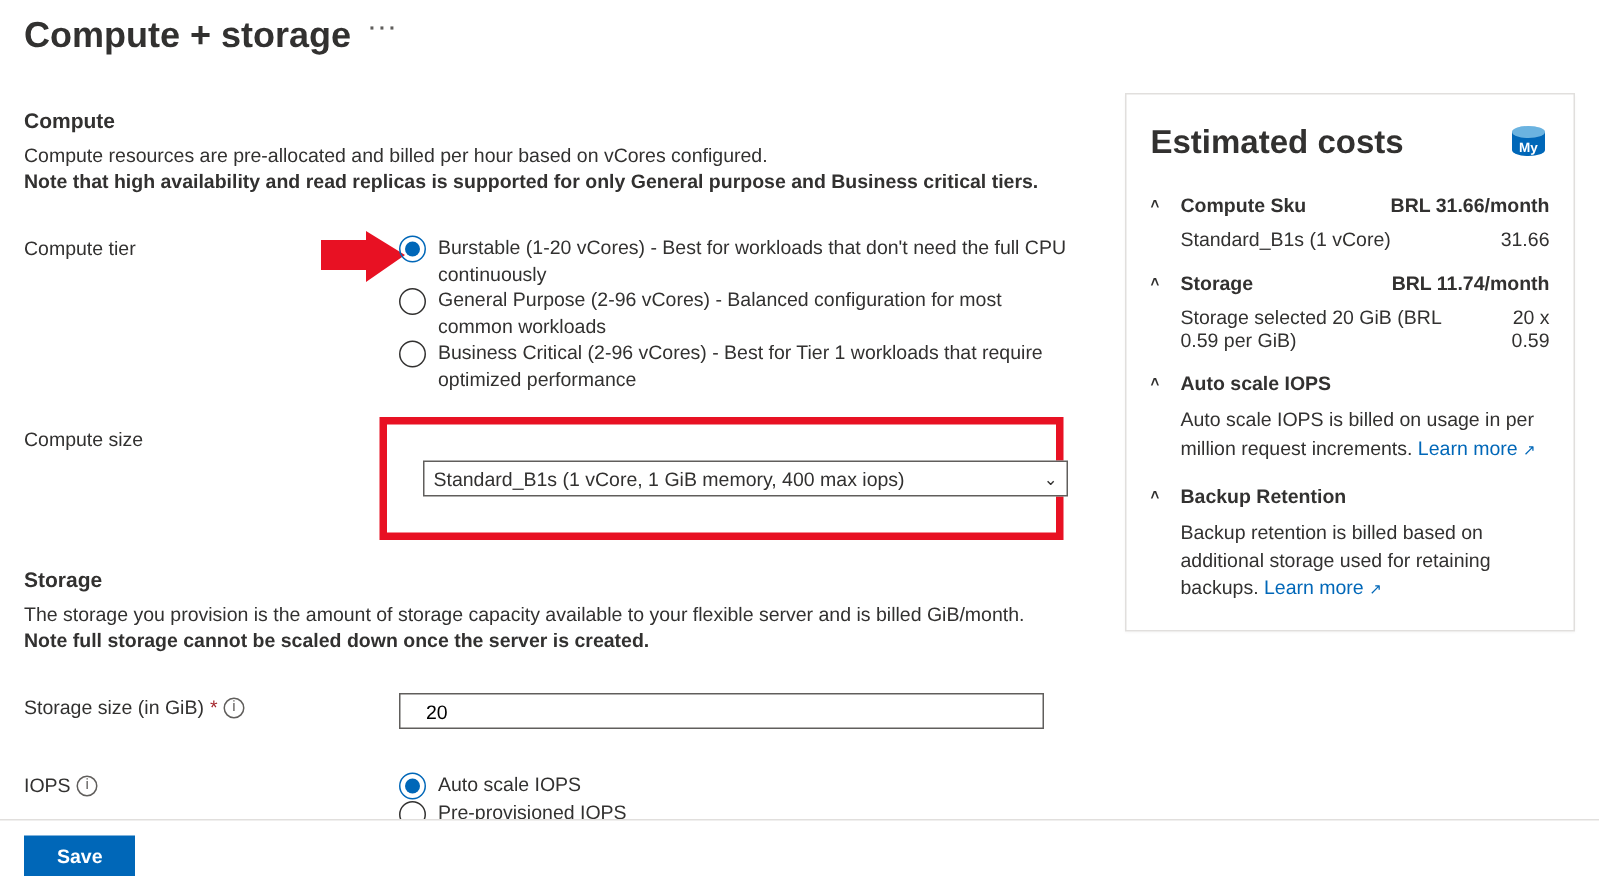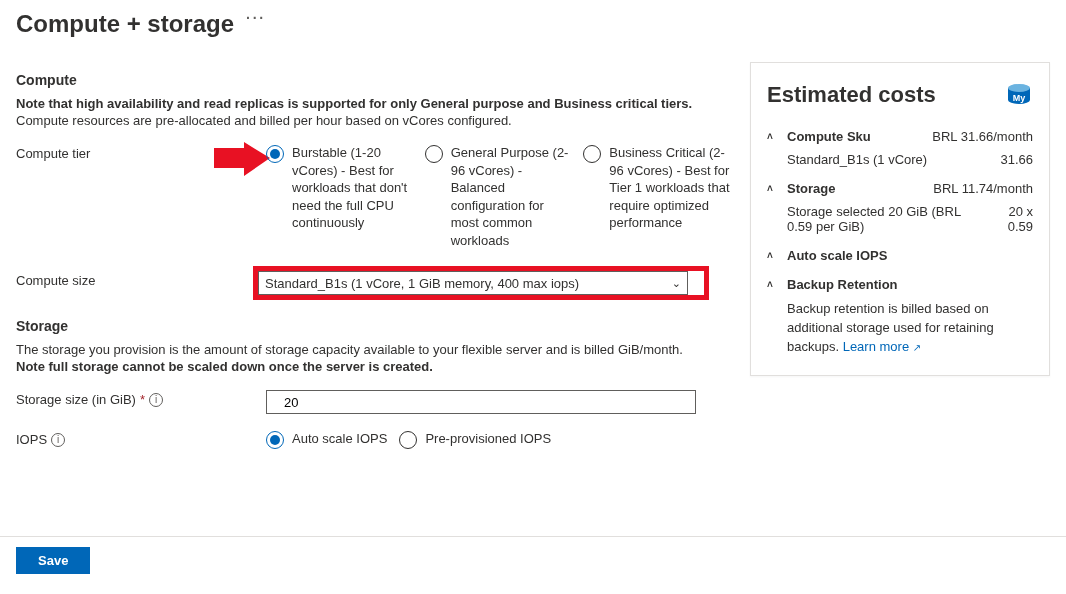--- a/index.html
+++ b/index.html
@@ -34,21 +34,21 @@
     font-size: 14px;
     font-weight: 600;
     margin-top: 28px;
     margin-bottom: 8px;
   }
   .desc { font-size: 13px; color: #323130; margin-bottom: 2px; }
   .desc-bold { font-weight: 700; }
   .form-row {
     display: flex;
     align-items: flex-start;
-    margin-top: 16px;
+    margin-top: 28px;
   }
   .form-label {
     width: 250px;
     font-size: 13px;
     color: #323130;
     padding-top: 2px;
     display: flex;
     align-items: center;
     gap: 4px;
   }
@@ -57,21 +57,21 @@
     display: inline-flex;
     align-items: center;
     justify-content: center;
     width: 14px; height: 14px;
     border: 1px solid #605e5c;
     border-radius: 50%;
     font-size: 10px;
     color: #605e5c;
   }
   .form-field { flex: 1; }
-  .radio-group { display: flex; flex-direction: row; gap: 12px; }
+  .radio-group { display: flex; flex-direction: column; }
   .radio-option { display: flex; align-items: flex-start; gap: 8px; cursor: pointer; }
   .radio {
     width: 18px; height: 18px;
     border: 1px solid #323130;
     border-radius: 50%;
     flex-shrink: 0;
     margin-top: 1px;
     position: relative;
   }
   .radio.checked { border-color: #0067b8; }
@@ -79,21 +79,21 @@
     content: "";
     position: absolute;
     width: 10px; height: 10px;
     background: #0067b8;
     border-radius: 50%;
     top: 3px; left: 3px;
   }
   .radio-label { font-size: 13px; max-width: 420px; line-height: 1.35; }
   .select-wrap.highlight {
     border: 5px solid #e81123;
-    padding: 0;
+    padding: 24px;
     margin-left: -13px;
     margin-top: -5px;
     width: 456px;
   }
   .select {
     border: 1px solid #605e5c;
     height: 24px;
     display: flex;
     align-items: center;
     justify-content: space-between;
@@ -138,34 +138,34 @@
   .cost-section { margin-bottom: 14px; }
   .cost-header {
     display: flex;
     align-items: center;
     font-size: 13px;
     font-weight: 700;
     cursor: pointer;
     gap: 6px;
   }
   .cost-header .chev-up { font-size: 10px; width: 14px; display: inline-block; }
-  .cost-header .right { margin-left: auto; font-weight: 400; }
+  .cost-header .right { margin-left: auto; font-weight: 700; }
   .cost-line {
     display: flex;
     padding: 8px 0 0 20px;
     font-size: 13px;
     gap: 13px;
   }
   .cost-line .right { margin-left: auto; text-align: right; }
   .cost-body { padding: 8px 0 0 20px; font-size: 13px; line-height: 1.45; }
   .link { color: #0067b8; text-decoration: none; }
   .ext-icon { font-size: 10px; }
   .footer {
     position: absolute;
-    bottom: 10px; left: 0; right: 0;
+    bottom: 0; left: 0; right: 0;
     border-top: 1px solid #e1dfdd;
     padding: 10px 16px;
     background: #fff;
   }
   .save-btn {
     background: #0067b8;
     color: #fff;
     border: none;
     font-size: 13px;
     font-weight: 600;
@@ -178,22 +178,22 @@
 
 <div class="page-title">
   <span>Compute + storage</span>
   <span class="more">···</span>
 </div>
 
 <div class="content">
   <div class="main-col">
 
     <div class="section-heading">Compute</div>
+    <div class="desc">Compute resources are pre-allocated and billed per hour based on vCores configured.</div>
     <div class="desc desc-bold">Note that high availability and read replicas is supported for only General purpose and Business critical tiers.</div>
-    <div class="desc">Compute resources are pre-allocated and billed per hour based on vCores configured.</div>
 
     <div class="form-row" style="position:relative;">
 
       <svg class="arrow-annot" viewBox="0 0 56 34" style="left:198px; top:-2px;">
         <polygon points="0,6 0,26 30,26 30,34 56,16 30,0 30,6" fill="#e81123"></polygon>
       </svg>
       <div class="form-label">Compute tier</div>
       <div class="form-field">
         <div class="radio-group">
           <div class="radio-option">
@@ -296,20 +296,23 @@
           <span style="max-width:180px;">Storage selected 20 GiB (BRL 0.59 per GiB)</span>
           <span class="right">20 x 0.59</span>
         </div>
       </div>
 
       <div class="cost-section">
         <div class="cost-header">
           <span class="chev-up">˄</span>
           <span>Auto scale IOPS</span>
         </div>
+        <div class="cost-body">
+          <span>Auto scale IOPS is billed on usage in per million request increments. </span><a href="#" class="link"><span>Learn more</span> <span class="ext-icon">↗</span></a>
+        </div>
       </div>
 
       <div class="cost-section" style="margin-bottom:0;">
         <div class="cost-header">
           <span class="chev-up">˄</span>
           <span>Backup Retention</span>
         </div>
         <div class="cost-body">
           <span>Backup retention is billed based on additional storage used for retaining backups. </span><a href="#" class="link"><span>Learn more</span> <span class="ext-icon">↗</span></a>
         </div>

